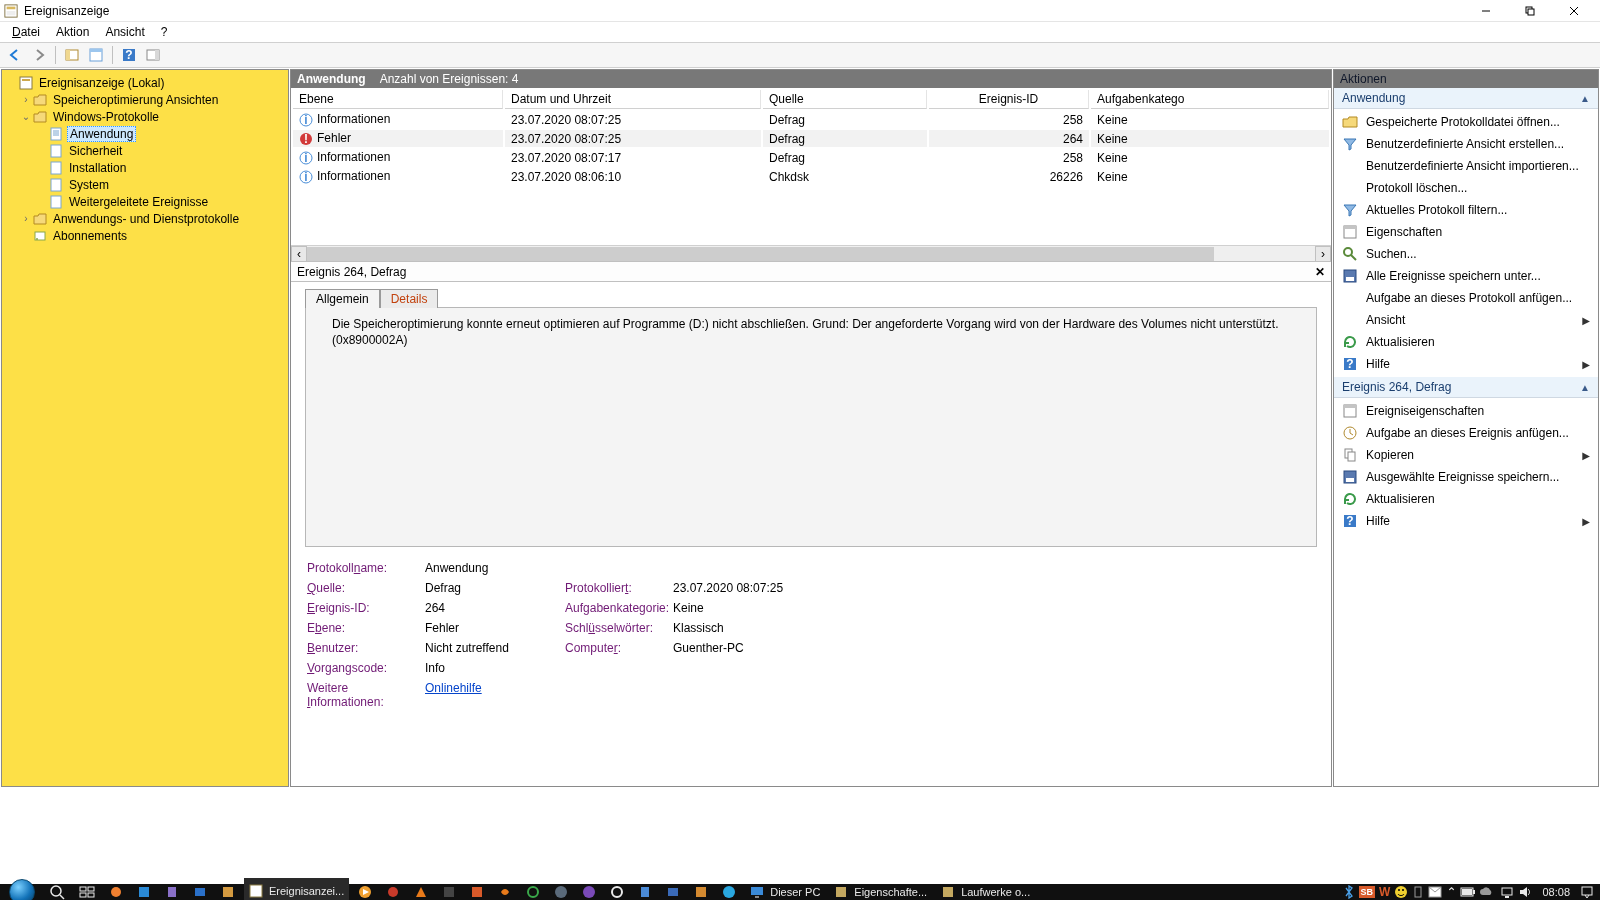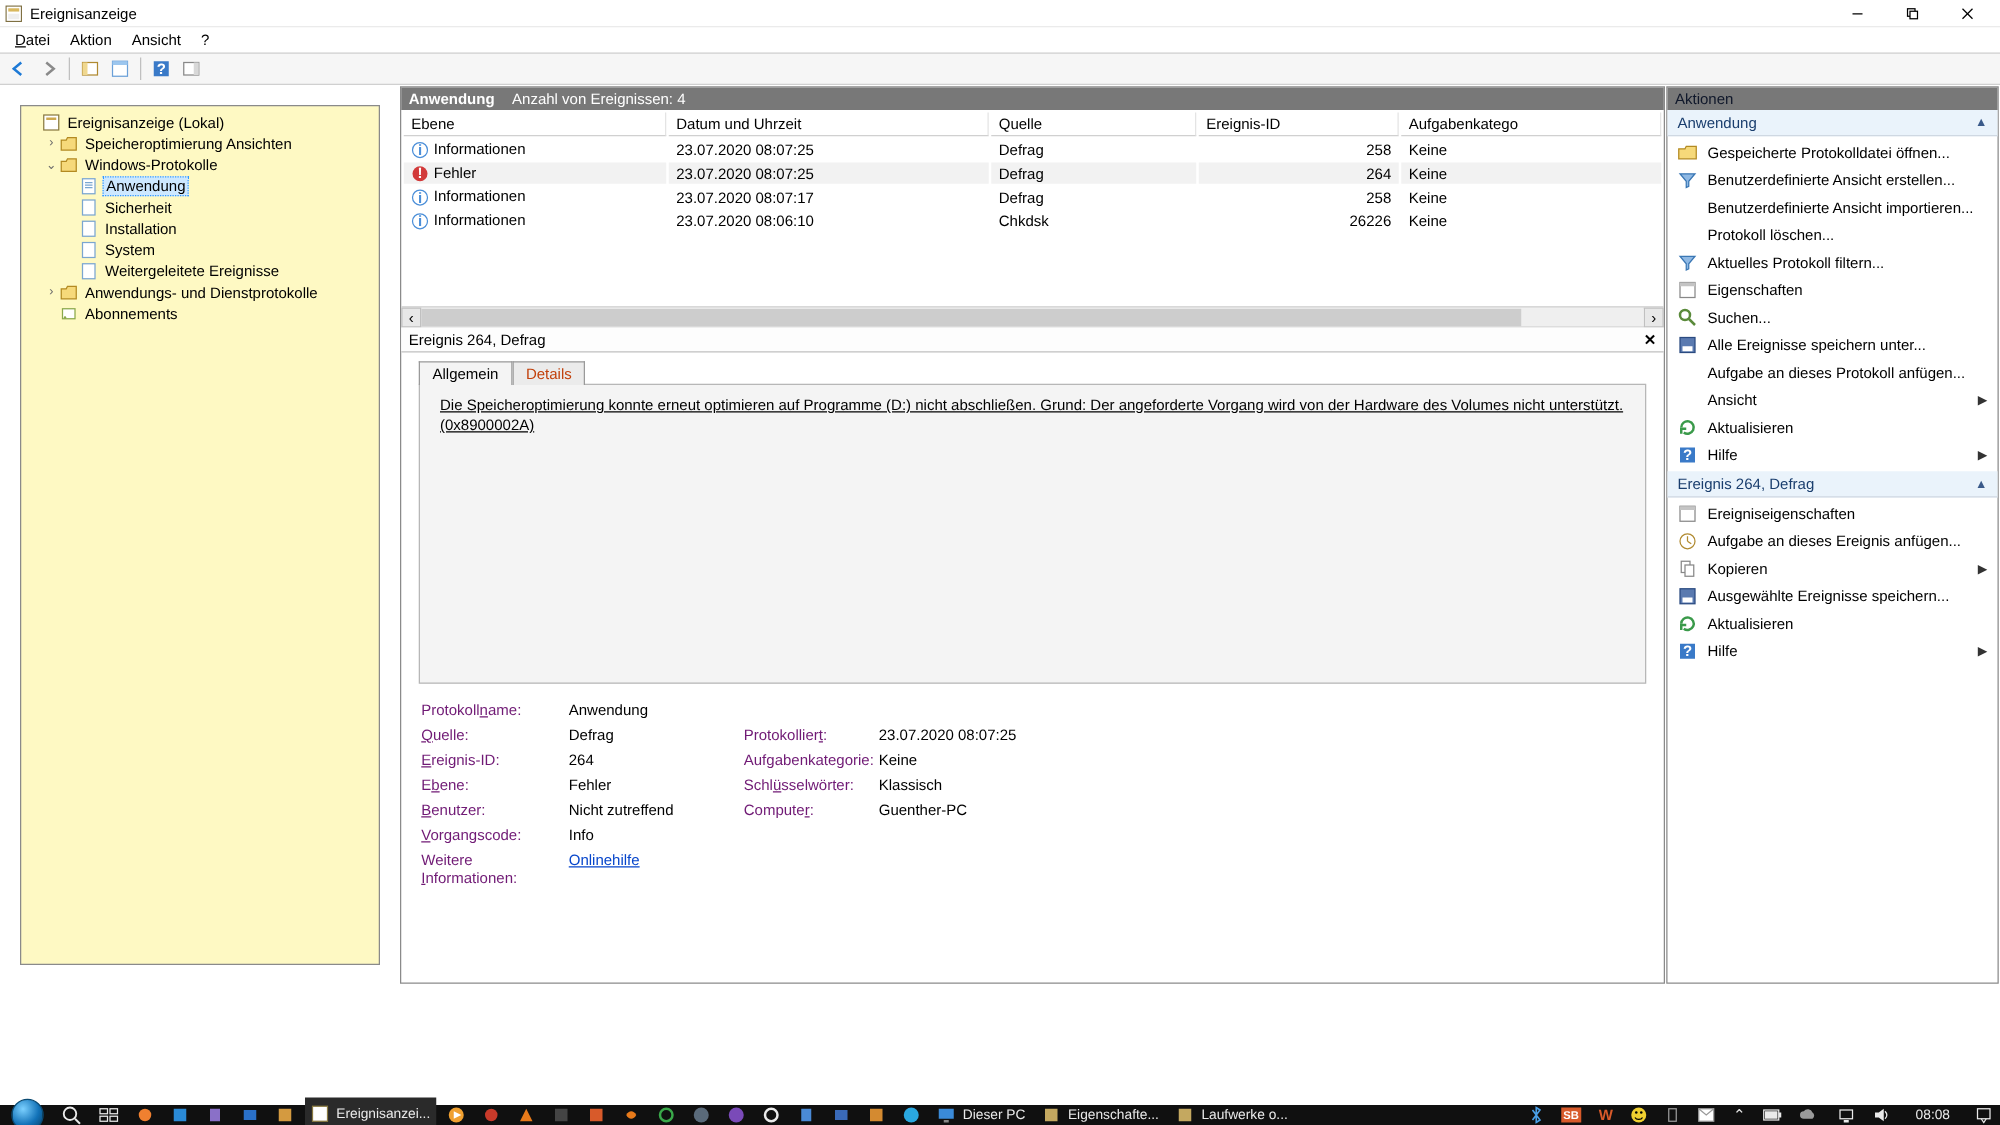--- a/index.html
+++ b/index.html
@@ -18,21 +18,21 @@
 .menubar .menu-item { padding: 2px 6px; }
 .menubar .menu-item u { text-decoration: underline; }
 
 
 .toolbar { height: 26px; display: flex; align-items: center; padding: 0 4px; gap: 2px; border-top:1px solid #d0d0d0; border-bottom:1px solid #d0d0d0; background:#f6f6f6; }
 .toolbar .tb-btn { width: 22px; height: 22px; display: flex; align-items: center; justify-content: center; border:1px solid transparent; }
 .toolbar .sep { width:1px; height:18px; background:#c0c0c0; margin:0 3px; }
 
 
 .main { display: flex; height: 720px; }
-.tree-pane { width: 288px; border:1px solid #8a8a8a; margin:16px; background:#fef9c3; padding:4px 2px; overflow:auto; }
+.tree-pane { width: 288px; border:1px solid #8a8a8a; margin:1px; background:#fde047; padding:4px 2px; overflow:auto; }
 .center-pane { flex:1; border:1px solid #8a8a8a; margin:1px 0; display:flex; flex-direction:column; background:#fff; min-width:0;}
 .actions-pane { width: 266px; border:1px solid #8a8a8a; margin:1px; display:flex; flex-direction:column; background:#fff; }
 
 
 .tree-node { display:flex; align-items:center; height:17px; padding-left:2px; white-space:nowrap; }
 .tree-node .twist { width:12px; text-align:center; color:#6a6a6a; font-size:10px; }
 .tree-node .node-icon { width:16px; height:14px; margin-right:3px; display:inline-flex; align-items:center; justify-content:center;}
 .tree-node.selected .label-wrap { background:#cde8ff; border:1px dotted #3399ff; padding:0 2px; }
 .label-wrap { padding:0 2px; }
 .indent-1 { padding-left: 16px; }
@@ -53,21 +53,21 @@
 .hscroll .track { flex:1; height:14px; background:#efefef; position:relative; }
 .hscroll .thumb { position:absolute; left:0; top:0; height:14px; width:90%; background:#cdcdcd; }
 
 
 .detail-header { height:20px; display:flex; align-items:center; padding:0 6px; border-bottom:1px solid #c0c0c0; background:#fdfdfd; }
 .detail-header .close-x { margin-left:auto; font-weight:bold; cursor:default; }
 .tabs-row { display:flex; gap:0; padding:6px 8px 0 14px; }
 .tab { border:1px solid #9a9a9a; border-bottom:none; padding:2px 10px; background:#fdfdfd; position:relative; top:1px; }
 .tab.active { background:#f4f4f4; z-index:2; }
 .tab.inactive { background:#ebebeb; color:#c2410c; }
-.detail-body { margin:0 14px 8px 14px; border:1px solid #b7b7b7; background:#f4f4f4; padding:8px 16px; flex:0 0 240px; overflow:auto;text-decoration:underline;}
+.detail-body { margin:0 14px 8px 14px; border:1px solid #b7b7b7; background:#f4f4f4; padding:8px 26px; flex:0 0 240px; overflow:auto;}
 .detail-text { line-height:1.35; }
 .props-grid { display:grid; grid-template-columns: 118px 140px 108px 220px; row-gap:6px; padding:6px 16px 10px 16px; }
 .props-grid .k { color:#701a75; }
 .props-grid .k u { text-decoration: underline; }
 .online { color:#0645cb; text-decoration:underline; }
 
 
 .actions-title { background:#787878; color:#0f172a; padding:2px 6px; height:18px; }
 .actions-section-header { background:#eaf3fb; color:#1a3e6e; padding:3px 8px; display:flex; align-items:center; border-bottom:1px solid #cfd8e2; }
 .actions-section-header .collapse { margin-left:auto; color:#3a5a8a; font-size:10px;}
@@ -75,21 +75,21 @@
 .action-item { display:flex; align-items:center; height:22px; padding:0 8px; gap:8px; }
 .action-item .ai-icon { width:16px; height:16px; display:inline-flex; align-items:center; justify-content:center; }
 .action-item .chev { margin-left:auto; color:#333; font-size:10px; }
 
 
 .taskbar { position:absolute; left:0; right:0; bottom:0; height:16px; background:#101010; display:flex; align-items:center; padding:0 4px; gap:4px; color:#eaeaea; }
 .taskbar .tb-item { height:28px; min-width:24px; padding:0 5px; display:flex; align-items:center; justify-content:center; gap:6px; }
 .taskbar .tb-item.active { background:#2a2a2a; border-bottom:2px solid #76b9ed; }
 .taskbar .tb-label { font-size:11px; max-width:90px; overflow:hidden; text-overflow:ellipsis; white-space:nowrap;}
 .taskbar .spacer { flex:1; }
-.taskbar .tray { display:flex; align-items:center; gap:14px; padding-right:2px;}
+.taskbar .tray { display:flex; align-items:center; gap:4px; padding-right:2px;}
 .taskbar .clock { font-size:11px; padding:0 6px; }
 .start-orb { width:26px; height:26px; border-radius:50%; background:radial-gradient(circle at 35% 30%, #7bd0ff 0%, #1272b8 55%, #063a5e 100%); border:1px solid #0a4a72; }
 
 
 svg { display:block; }
 </style>
 </head>
 <body>
 
 <div class="titlebar">
@@ -281,21 +281,21 @@
             <col style="width:256px">
             <col style="width:164px">
             <col style="width:160px">
             <col>
           </colgroup>
         <thead>
             <tr>
           <th>Ebene</th>
           <th>Datum und Uhrzeit</th>
           <th>Quelle</th>
-          <th style="text-align:left">Ereignis-ID</th>
+          <th style="text-align:center">Ereignis-ID</th>
           <th>Aufgabenkatego</th>
         </tr>
           </thead>
         <tbody>
           <tr>
             <td><span class="lvl-icon">
                   <svg viewBox="0 0 14 14">
                     <circle cx="7" cy="7" r="6" fill="#fff" stroke="#4a8ed8"></circle>
                     <text x="7" y="11" text-anchor="middle" fill="#4a8ed8" font-size="10" font-weight="bold">i</text>
                   </svg>

